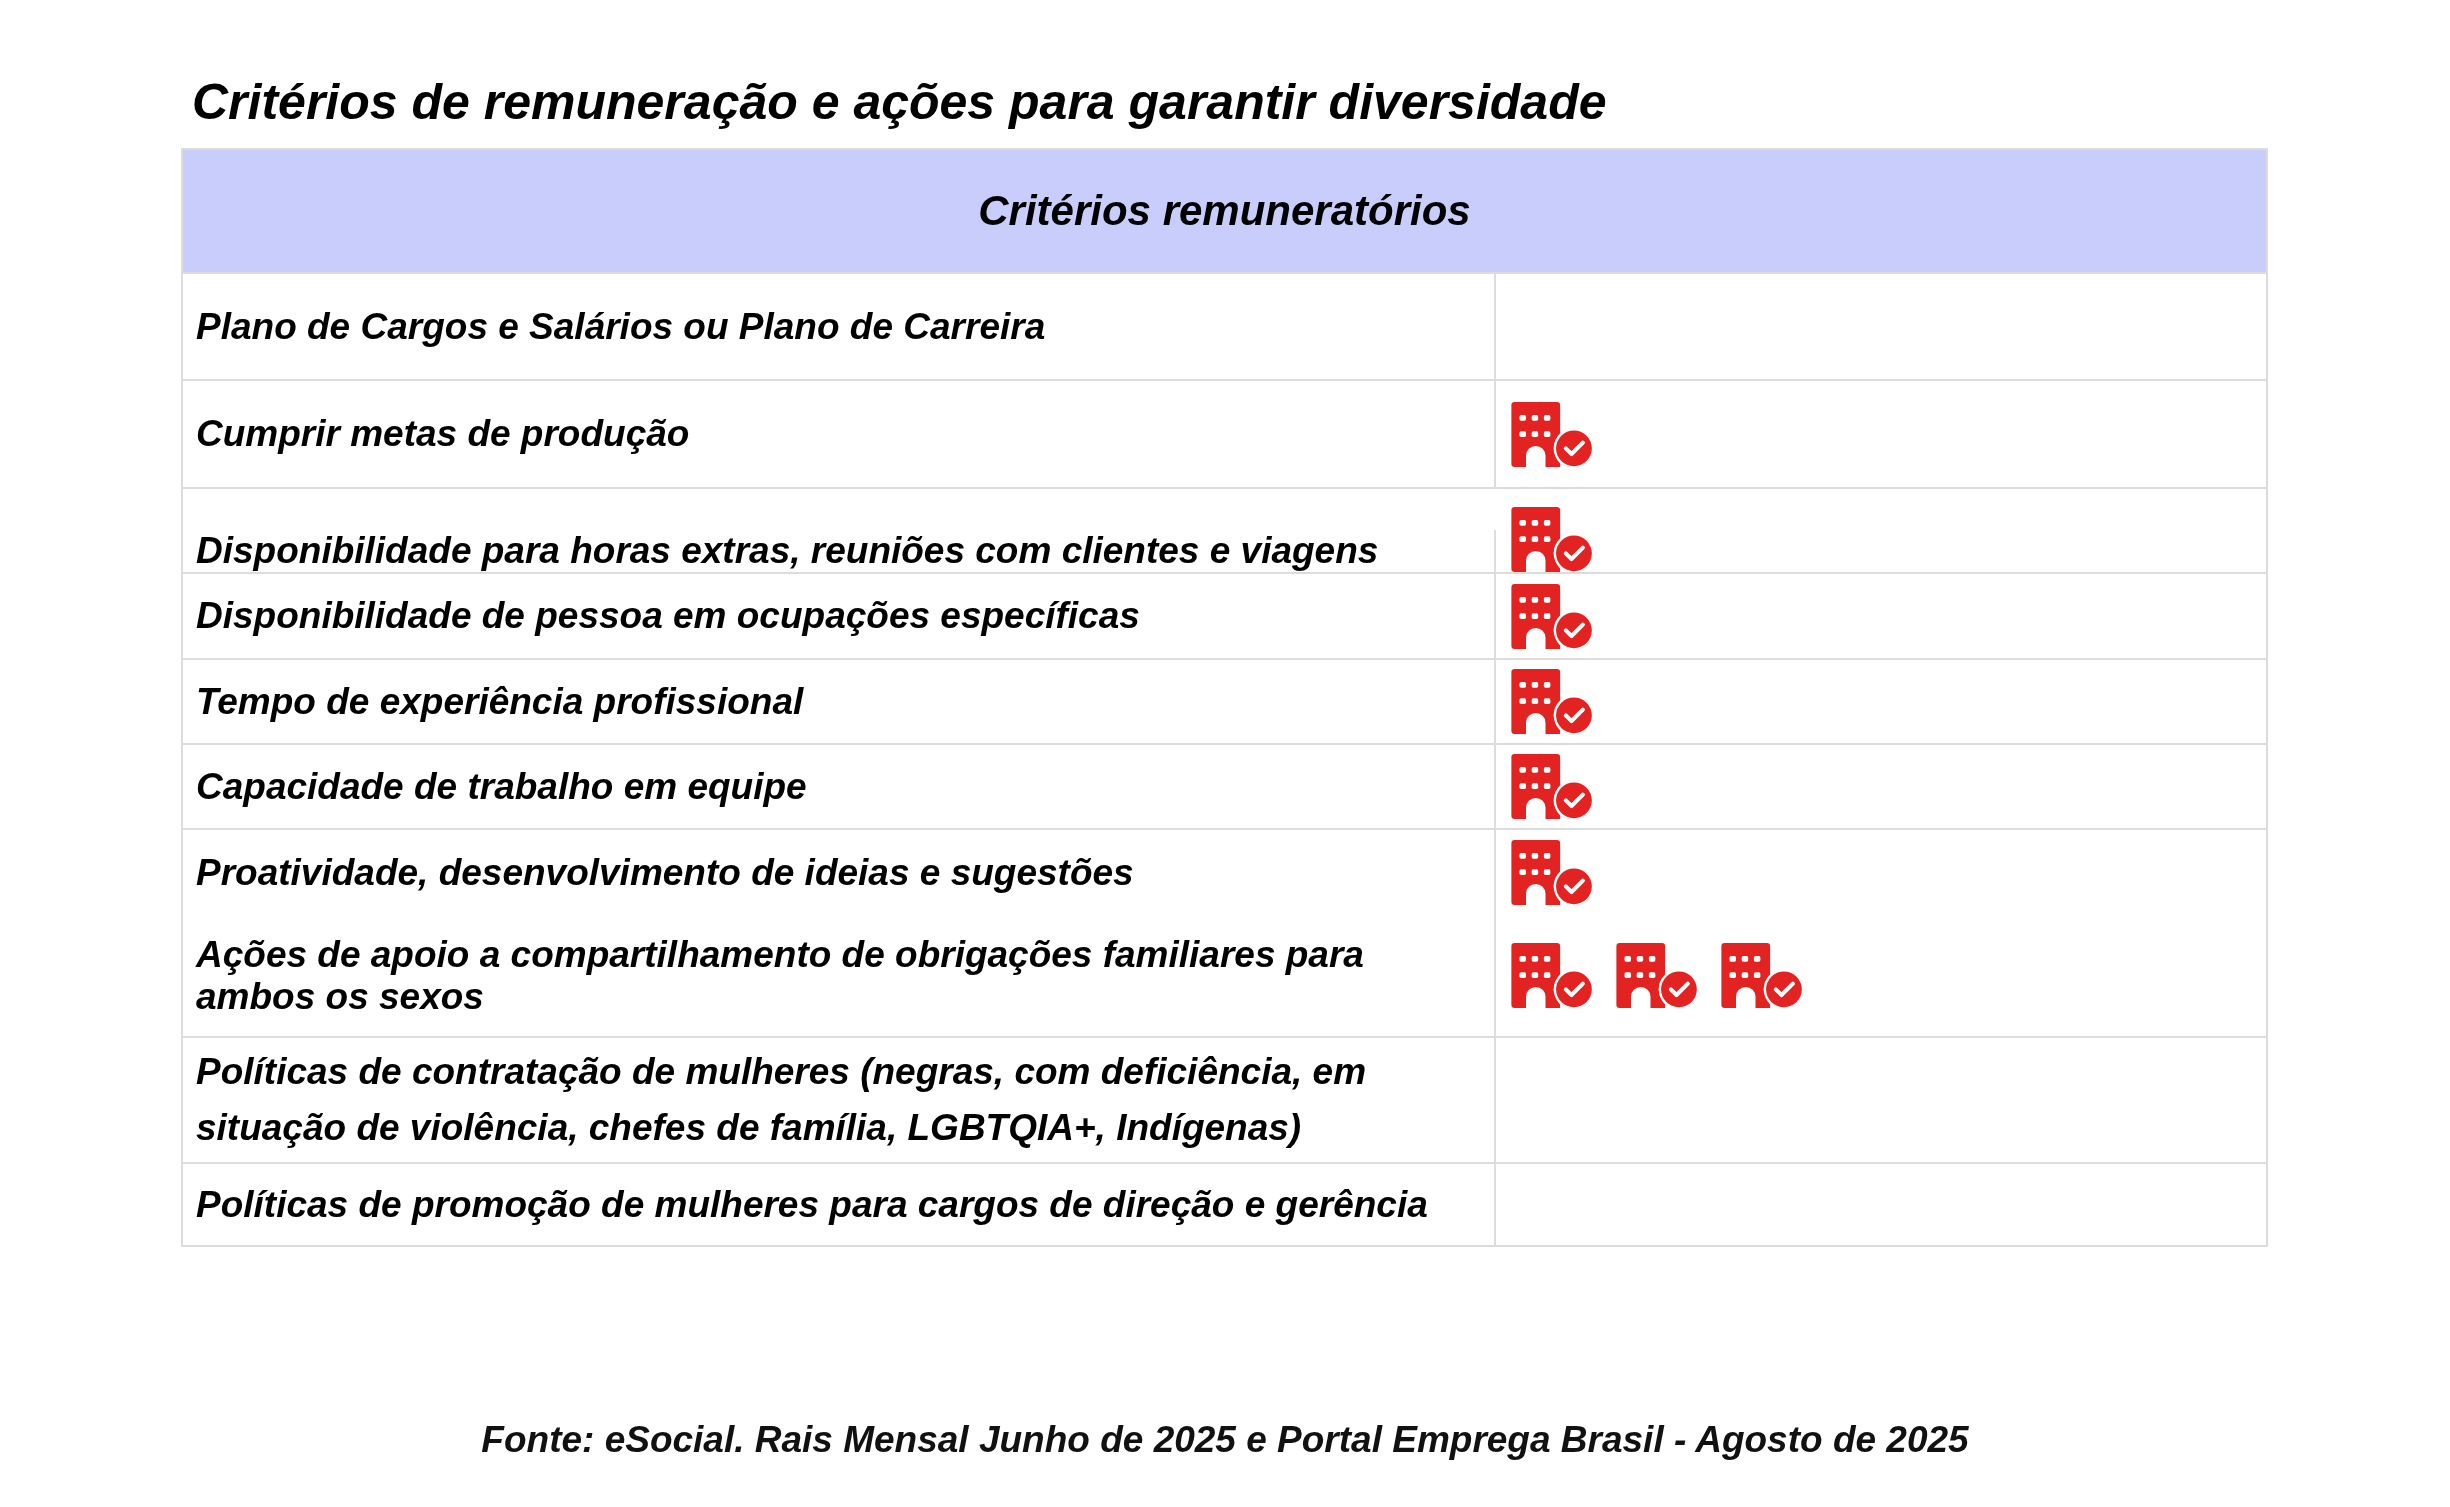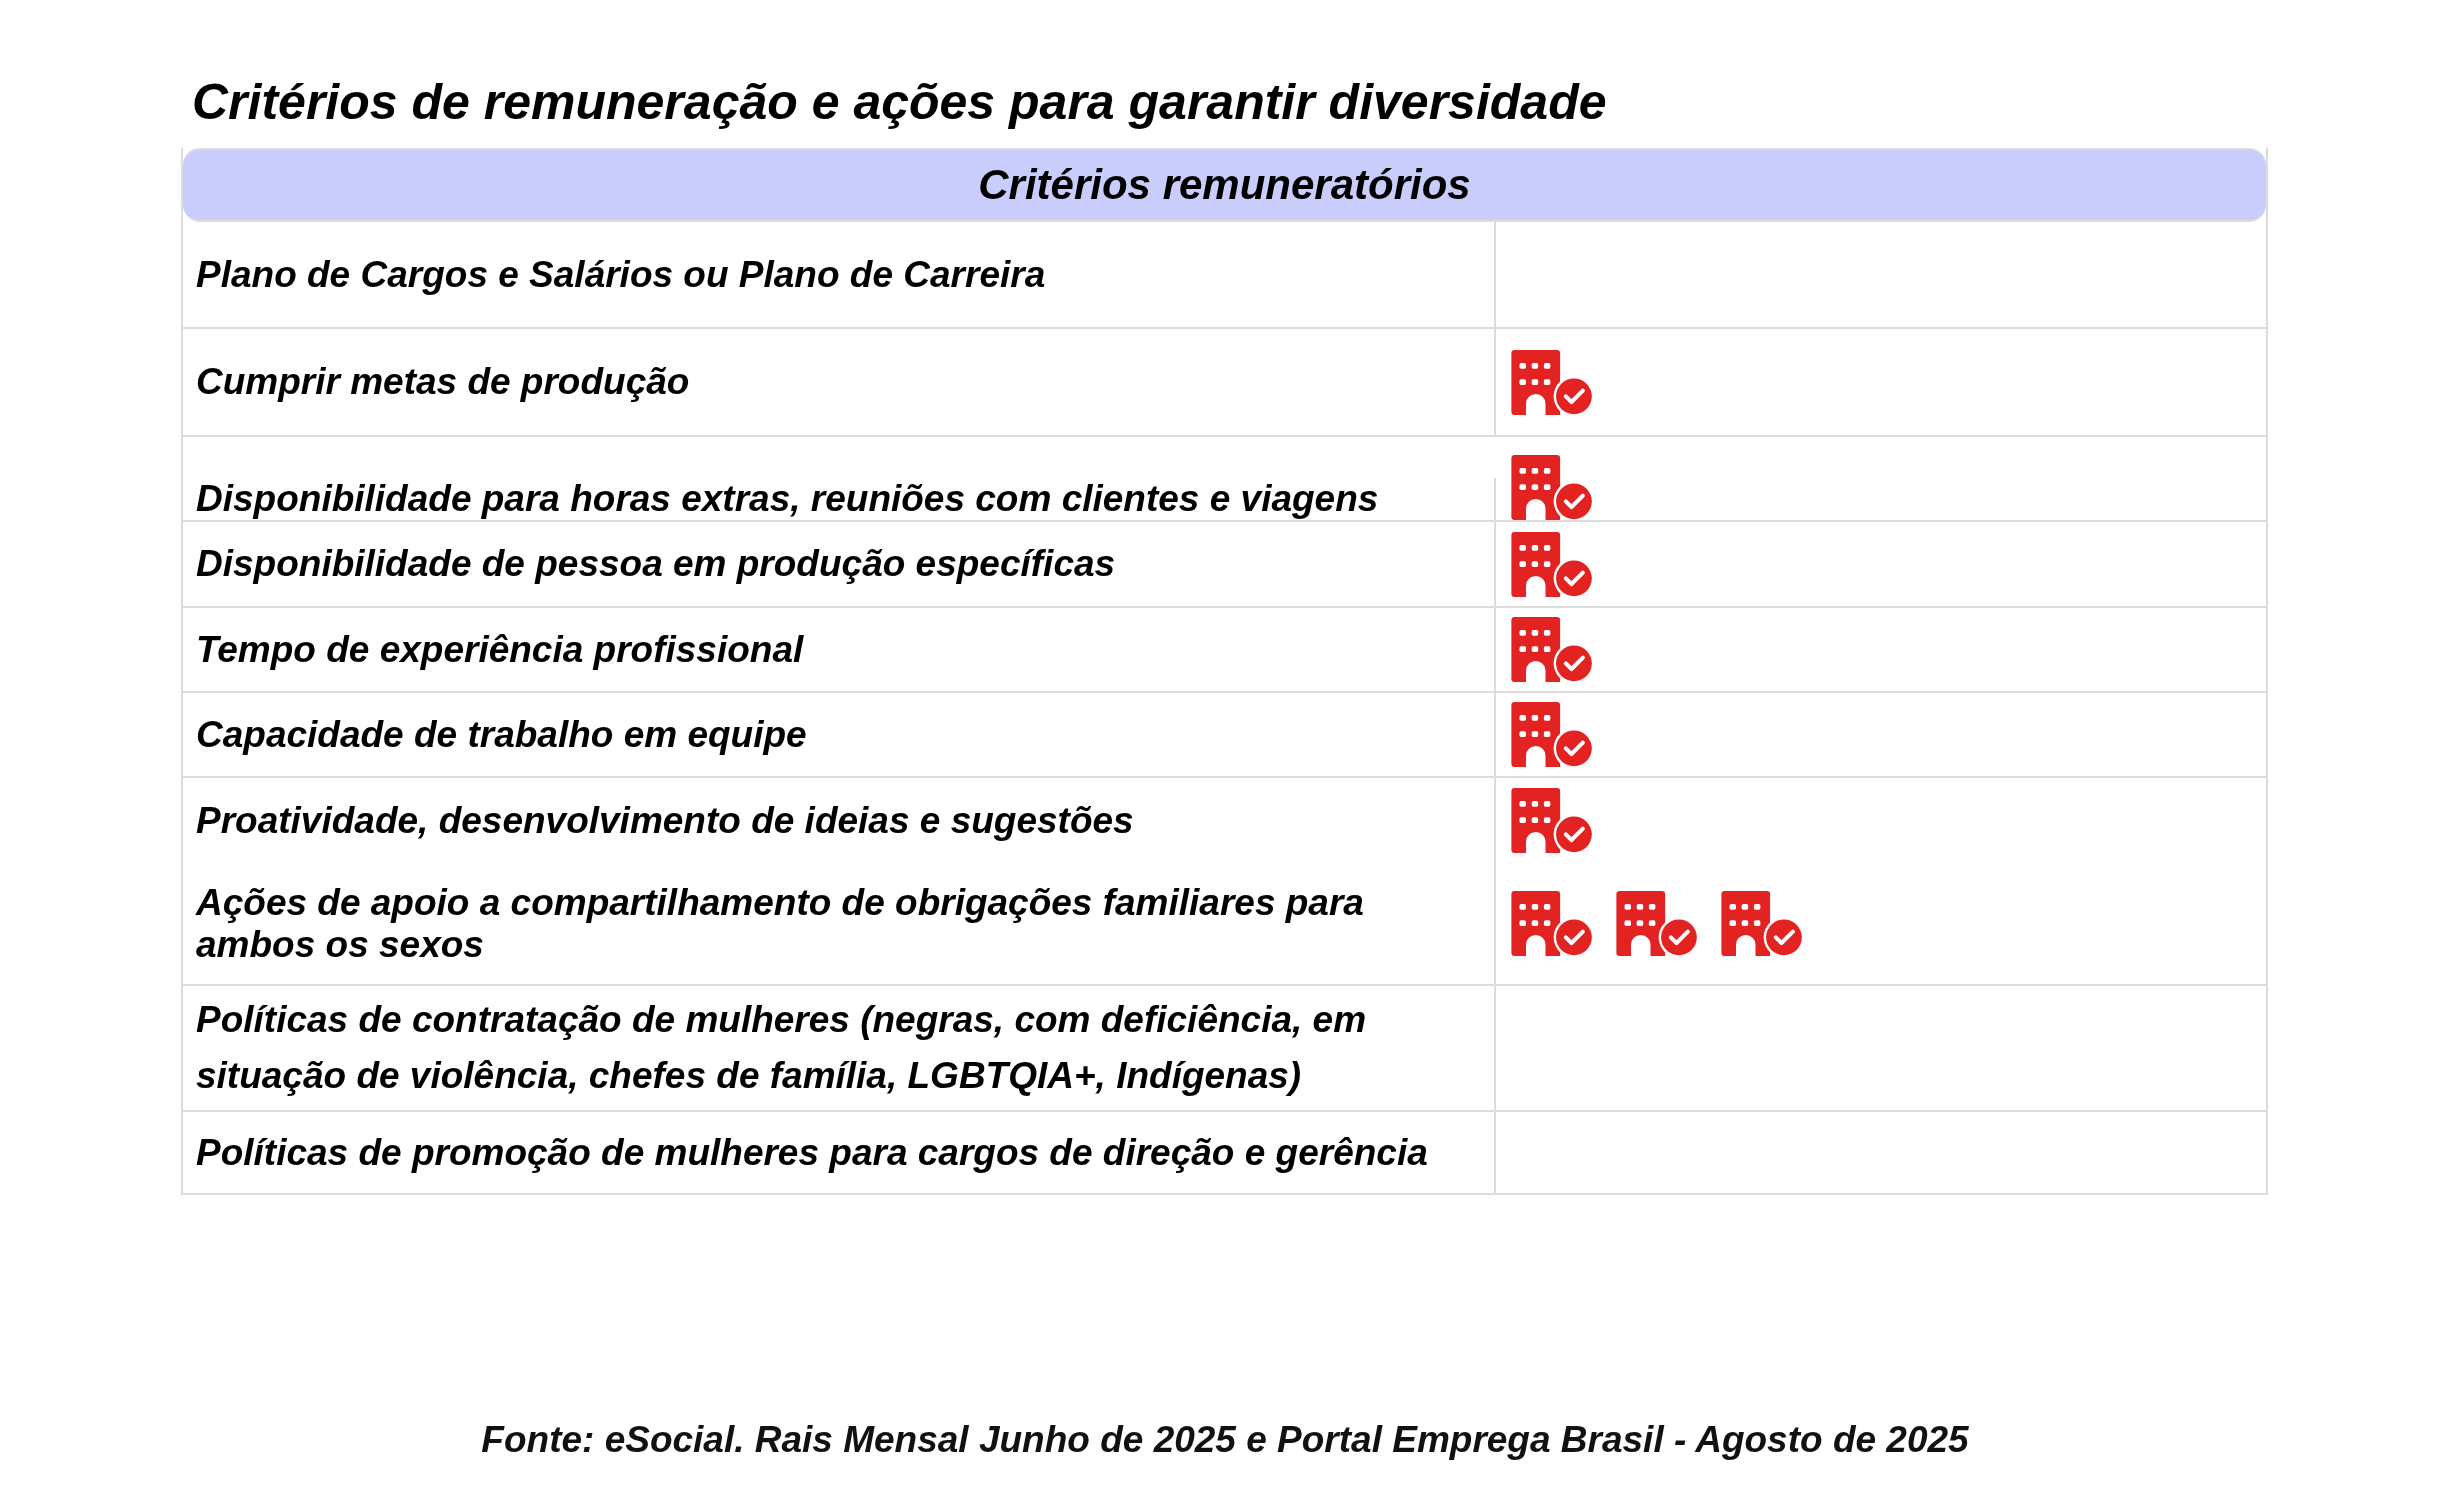--- a/index.html
+++ b/index.html
@@ -22,21 +22,21 @@
   .footer { position: absolute; left: 0; width: 2450px; top: 1419px; text-align: center;
             font-size: 37px; font-weight: bold; font-style: italic; color: #111; }
 </style>
 </head>
 <body>
 
 <div class="title">Critérios de remuneração e ações para garantir diversidade</div>
 
 <div class="table">
 
-  <div class="sec-header" style="height:74px;border-radius:17px;">Critérios remuneratórios</div>
+  <div class="sec-header" style="height:126px;">Critérios remuneratórios</div>
   <div class="row" style="height:107px;text-align:center;">
     <div class="cell-label">Plano de Cargos e Salários ou Plano de Carreira</div>
     <div class="cell-icons" style="color: rgb(227, 34, 34);"></div>
   </div>
   <div class="row" style="height:108px;">
     <div class="cell-label">Cumprir metas de produção</div>
     <div class="cell-icons" style="color: rgb(227, 34, 34);">
   <svg class="icon" viewBox="0 0 100 80">
     <path d="M4 0 H56 a4 4 0 0 1 4 4 V80 H42 V66 a12 12 0 0 0 -24 0 V80 H4 a4 4 0 0 1 -4 -4 V4 a4 4 0 0 1 4 -4 Z" fill="currentColor"></path>
     <rect x="10" y="16" width="8" height="7" rx="2" fill="#fff"></rect>
@@ -62,21 +62,21 @@
     <rect x="10" y="36" width="8" height="7" rx="2" fill="#fff"></rect>
     <rect x="25" y="36" width="8" height="7" rx="2" fill="#fff"></rect>
     <rect x="40" y="36" width="8" height="7" rx="2" fill="#fff"></rect>
     <circle cx="77" cy="57" r="25" fill="#fff"></circle>
     <circle cx="77" cy="57" r="22" fill="currentColor"></circle>
     <path d="M67 57 L74 64 L88 50" stroke="#fff" stroke-width="5" fill="none" stroke-linecap="round" stroke-linejoin="round"></path>
   </svg>
 </div>
   </div>
   <div class="row" style="height:86px;">
-    <div class="cell-label">Disponibilidade de pessoa em produção específicas</div>
+    <div class="cell-label">Disponibilidade de pessoa em ocupações específicas</div>
     <div class="cell-icons" style="color: rgb(227, 34, 34);">
   <svg class="icon" viewBox="0 0 100 80">
     <path d="M4 0 H56 a4 4 0 0 1 4 4 V80 H42 V66 a12 12 0 0 0 -24 0 V80 H4 a4 4 0 0 1 -4 -4 V4 a4 4 0 0 1 4 -4 Z" fill="currentColor"></path>
     <rect x="10" y="16" width="8" height="7" rx="2" fill="#fff"></rect>
     <rect x="25" y="16" width="8" height="7" rx="2" fill="#fff"></rect>
     <rect x="40" y="16" width="8" height="7" rx="2" fill="#fff"></rect>
     <rect x="10" y="36" width="8" height="7" rx="2" fill="#fff"></rect>
     <rect x="25" y="36" width="8" height="7" rx="2" fill="#fff"></rect>
     <rect x="40" y="36" width="8" height="7" rx="2" fill="#fff"></rect>
     <circle cx="77" cy="57" r="25" fill="#fff"></circle>

